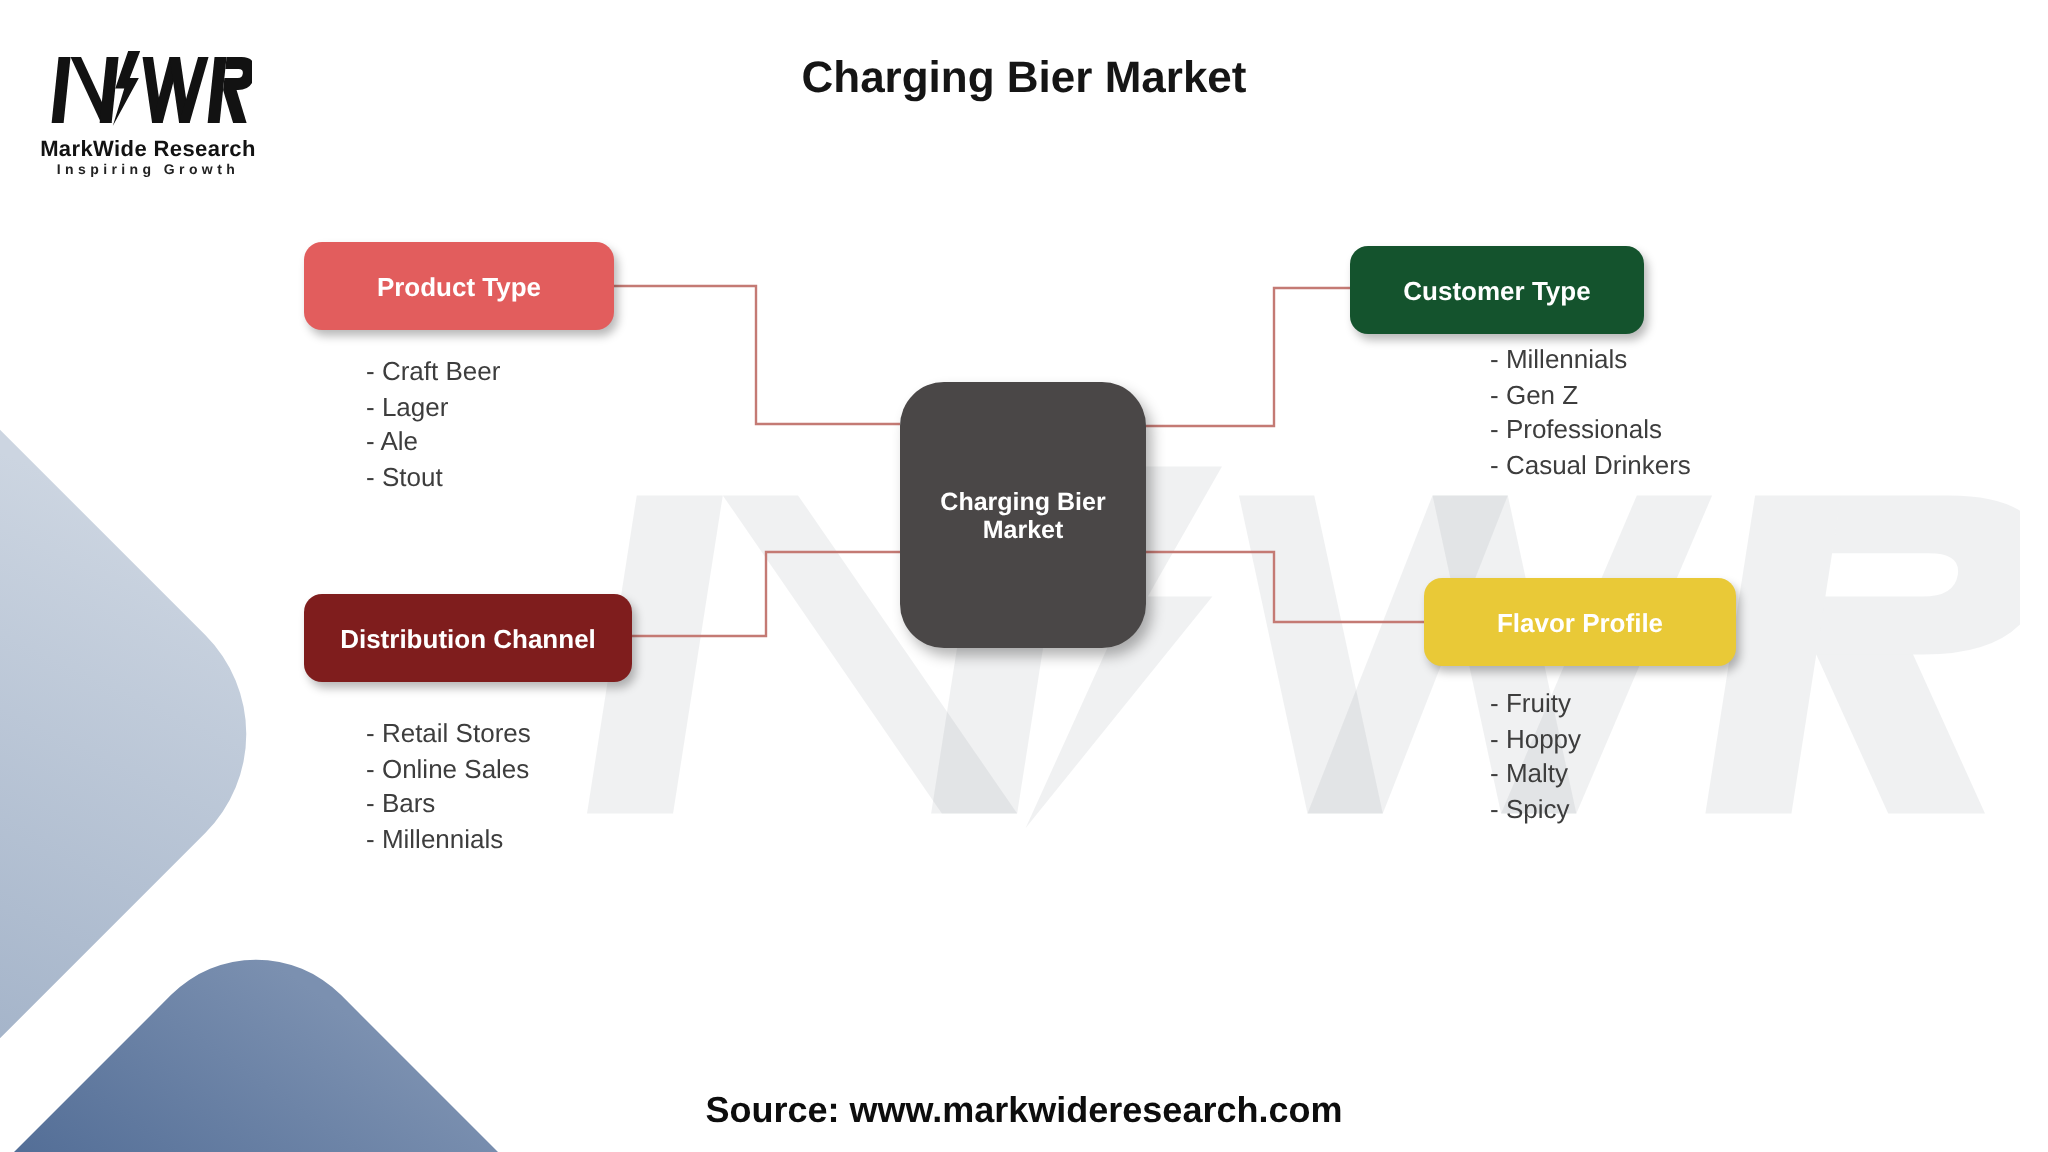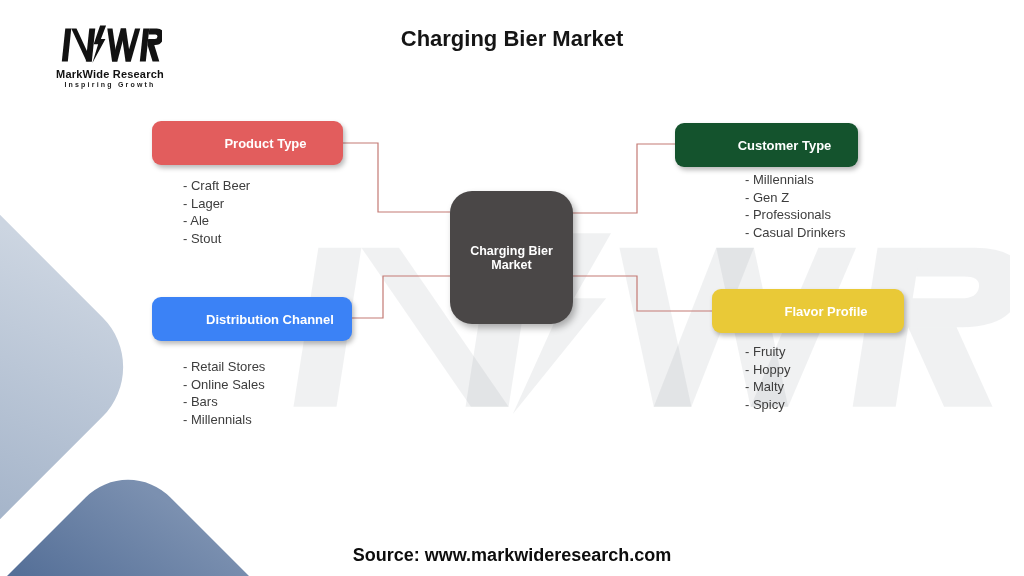--- a/index.html
+++ b/index.html
@@ -7,34 +7,34 @@
          font-family:"Liberation Sans",sans-serif;}
   
   .diamond{position:absolute;transform:rotate(45deg);}
   .diamond.light{left:-210px;top:217px;width:300px;height:300px;border-radius:70px;
                  background:linear-gradient(160deg,#ccd5e1 10%,#a2b2c8 85%);}
   .diamond.dark{left:-12px;top:513px;width:280px;height:280px;border-radius:60px;
                 background:linear-gradient(170deg,#7b90b0 5%,#44618d 70%);}
   
   .watermark{position:absolute;left:268px;top:226px;width:742px;height:188px;opacity:1;}
   
-  .logo-wrap{position:absolute;left:20px;top:24px;width:108px;text-align:center;margin-left:36px;}
+  .logo-wrap{position:absolute;left:20px;top:24px;width:108px;text-align:center;}
   .logo-name{font-size:11px;font-weight:700;color:#121212;letter-spacing:.2px;margin-top:1px;}
   .logo-tagline{font-size:7px;font-weight:700;color:#222;letter-spacing:2.2px;margin-top:1px;}
   .page-title{position:absolute;left:0;right:0;top:26px;text-align:center;
               font-size:22px;font-weight:700;color:#151515;}
   
   .connectors{position:absolute;left:0;top:0;pointer-events:none;}
   
   .pill{position:absolute;height:44px;border-radius:9px;display:flex;align-items:center;
         justify-content:center;color:#fff;font-weight:700;font-size:13px;
-        box-shadow:2px 3px 5px rgba(0,0,0,.28);padding-left:36px;}
+        box-shadow:2px 3px 5px rgba(0,0,0,.28);}
   .pill-product{left:152px;top:121px;width:155px;background:#e25d5d;}
   .pill-customer{left:675px;top:123px;width:147px;background:#14532d;}
-  .pill-distribution{left:152px;top:297px;width:164px;background:#3b82f6;}
+  .pill-distribution{left:152px;top:297px;width:164px;background:#7f1d1d;}
   .pill-flavor{left:712px;top:289px;width:156px;background:#e9c937;}
   
   .items{list-style:none;margin:0;padding:0;position:absolute;font-size:13px;
          color:#3d3d3d;line-height:17.5px;}
   .items li::before{content:"- ";}
   .list-product{left:183px;top:177px;}
   .list-customer{left:745px;top:171px;}
   .list-distribution{left:183px;top:358px;}
   .list-flavor{left:745px;top:343px;}
   

